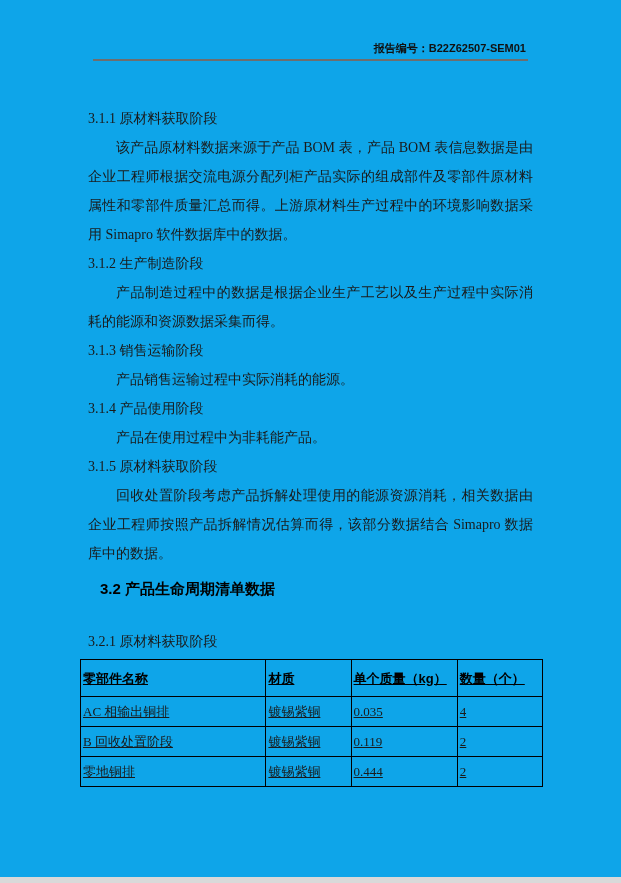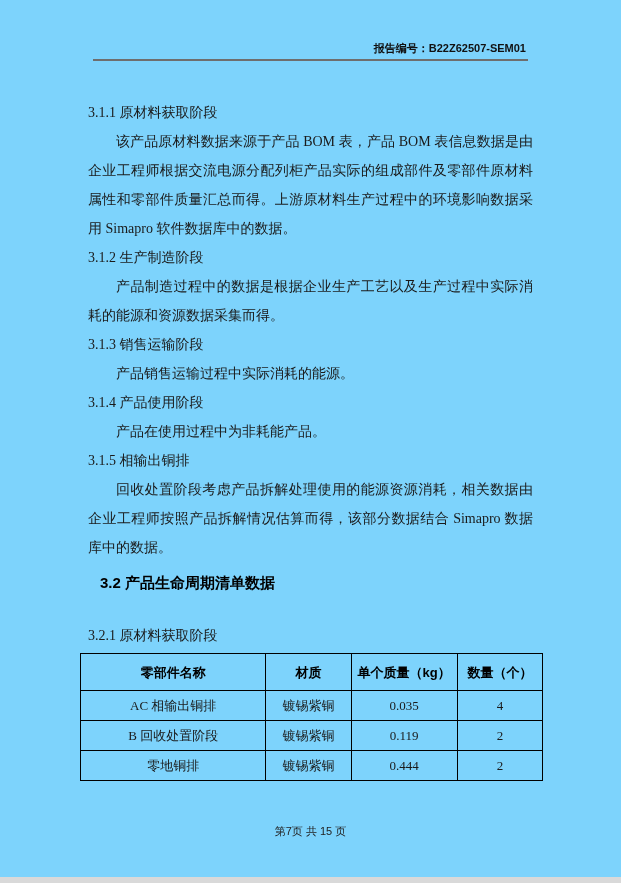--- a/index.html
+++ b/index.html
@@ -4,21 +4,21 @@
 <style>
   html, body {
     margin: 0;
     padding: 0;
     background: #ffffff;
   }
   .page {
     position: relative;
     width: 621px;
     height: 883px;
-    background: #7dd3fc;
+    background: #0ea5e9;
     overflow: hidden;
     font-family: "Liberation Serif", "DejaVu Serif", serif;
     color: #1a1a1a;
   }
   .doc-header {
     position: absolute;
     top: 42px;
     left: 93px;
     width: 435px;
   }
@@ -44,21 +44,21 @@
     width: 445px;
     font-size: 14px;
     line-height: 29px;
   }
   .sec-heading {
     font-size: 14px;
     font-weight: normal;
     margin: 0;
     line-height: 29px;
   }
-  .sec-heading.first { margin-top: 18px; }
+  .sec-heading.first { margin-top: 24px; }
   .para {
     margin: 0;
     text-indent: 2em;
     text-align: justify;
     line-height: 29px;
   }
   .h-bold {
     font-family: "Liberation Sans", "DejaVu Sans", sans-serif;
     font-weight: bold;
     font-size: 15px;
@@ -82,25 +82,26 @@
   }
   table.data-table {
     border-collapse: collapse;
     width: 463px;
     margin-top: 3px;
     table-layout: fixed;
     border: 1.5px solid #000000;
   }
   table.data-table th, table.data-table td {
     border: 1px solid #000000;
-    text-align: center;
+    text-align: left;
     vertical-align: middle;
     padding: 0 2px;
     overflow: hidden;
     white-space: nowrap;
+    text-decoration: underline;
   }
   table.data-table th {
     font-family: "Liberation Sans", "DejaVu Sans", sans-serif;
     font-weight: bold;
     font-size: 13px;
     height: 36px;
     color: #000000;
   }
   table.data-table td {
     font-family: "Liberation Serif", "DejaVu Serif", serif;
@@ -148,21 +149,21 @@
 
     <h3 class="sec-heading">3.1.2 生产制造阶段</h3>
     <p class="para">产品制造过程中的数据是根据企业生产工艺以及生产过程中实际消耗的能源和资源数据采集而得。</p>
 
     <h3 class="sec-heading">3.1.3 销售运输阶段</h3>
     <p class="para">产品销售运输过程中实际消耗的能源。</p>
 
     <h3 class="sec-heading">3.1.4 产品使用阶段</h3>
     <p class="para">产品在使用过程中为非耗能产品。</p>
 
-    <h3 class="sec-heading">3.1.5 相输出铜排</h3>
+    <h3 class="sec-heading">3.1.5 原材料获取阶段</h3>
     <p class="para">回收处置阶段考虑产品拆解处理使用的能源资源消耗，相关数据由企业工程师按照产品拆解情况估算而得，该部分数据结合 Simapro 数据库中的数据。</p>
 
     <h2 class="h-bold">3.2 产品生命周期清单数据</h2>
 
     <h3 class="sec-heading h321">3.2.1 原材料获取阶段</h3>
 
     <div class="table-block">
       <table class="data-table">
         <colgroup>
           <col class="col-part">
@@ -196,17 +197,16 @@
             <td>镀锡紫铜</td>
             <td>0.444</td>
             <td>2</td>
           </tr>
         </tbody>
       </table>
     </div>
 
   </div>
 
-  <div class="doc-footer">第7页 共 15 页</div>
 
   <div class="bottom-strip"></div>
 
 </div>
 
 </body></html>

